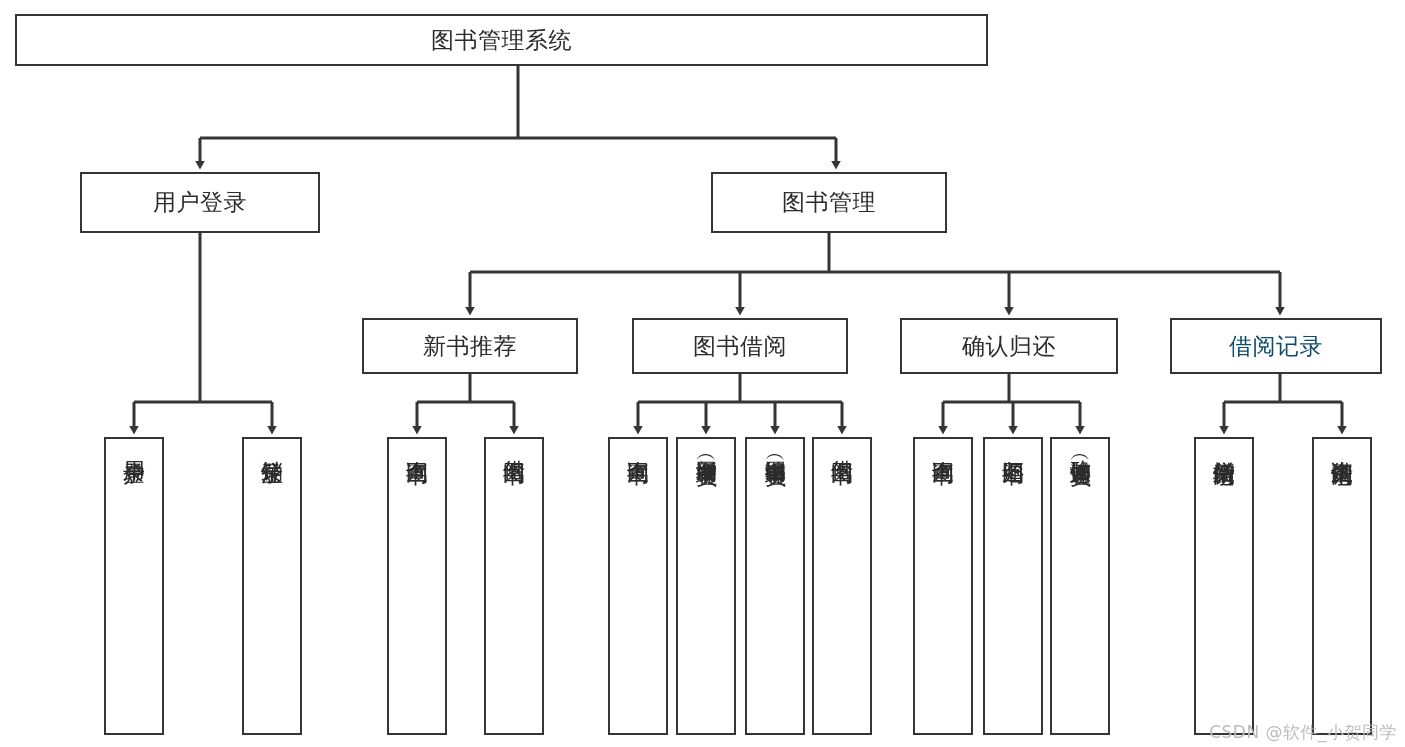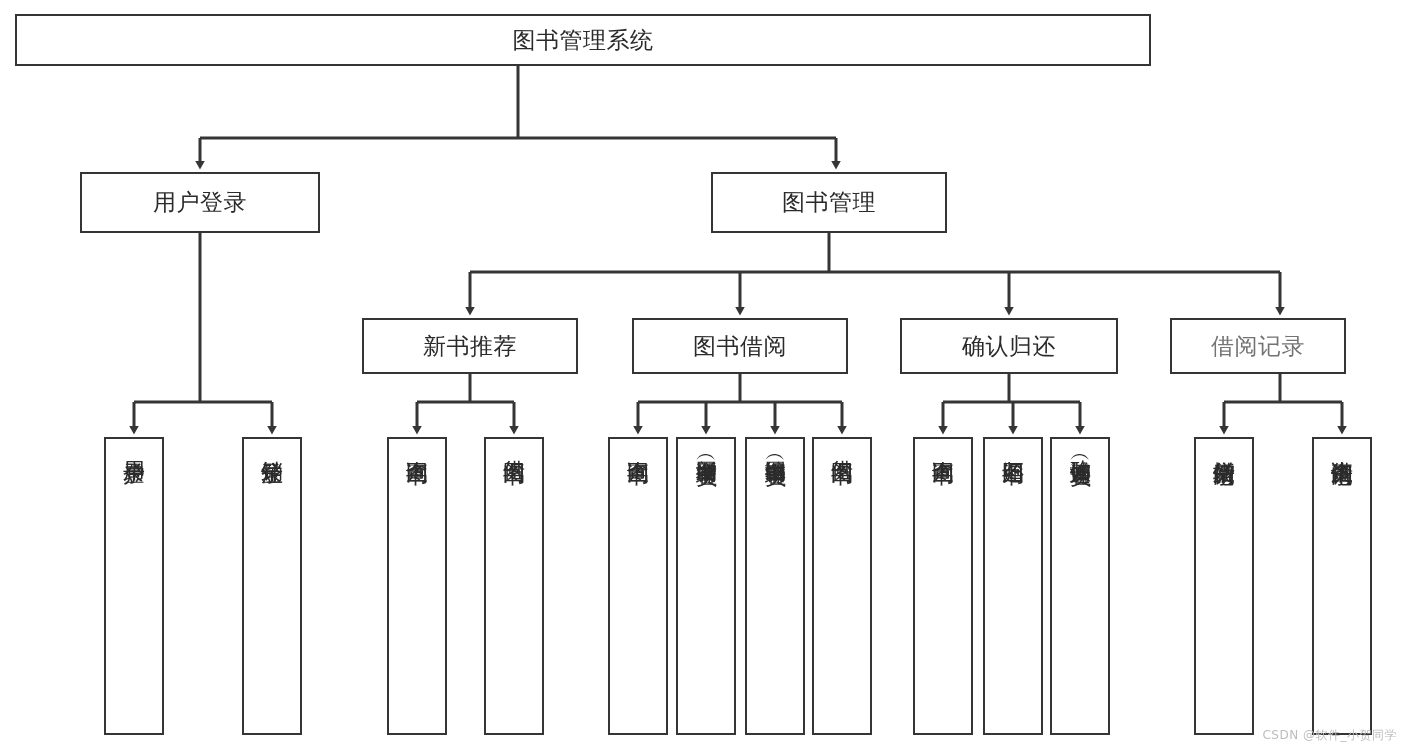--- a/index.html
+++ b/index.html
@@ -64,21 +64,21 @@
     letter-spacing: 1px;
     margin: 0 auto;
   }
   .node.vert.tall-text .label {
     font-size: 21px;
   }
   #watermark {
     position: absolute;
     right: 8px;
     bottom: 3px;
-    font-size: 12px;
+    font-size: 17px;
     color: #bdbdbd;
     letter-spacing: 0.5px;
     white-space: nowrap;
     font-family: "DejaVu Sans", "Liberation Sans", sans-serif;
   }
 </style>
 </head>
 <body>
 
 <div id="diagram-root">
@@ -126,41 +126,41 @@
       <path d="M1013,402 L1013,427" marker-end="url(#arrow)"></path>
       <path d="M1080,402 L1080,427" marker-end="url(#arrow)"></path>
 
       <path d="M1280,374 L1280,402"></path>
       <path d="M1224,402 L1342,402"></path>
       <path d="M1224,402 L1224,427" marker-end="url(#arrow)"></path>
       <path d="M1342,402 L1342,427" marker-end="url(#arrow)"></path>
     </g>
   </svg>
 
-  <div class="node horiz root" style="left: 15px; top: 14px; width: 1136px; height: 52px; border-color: rgb(53, 53, 53); background: rgb(255, 255, 255); color: rgb(43, 43, 43);">
+  <div class="node horiz root" style="left: 15px; top: 14px; width: 973px; height: 52px; border-color: rgb(53, 53, 53); background: rgb(255, 255, 255); color: rgb(43, 43, 43);">
     <span class="label">图书管理系统</span>
   </div>
 
   <div class="node horiz" style="left: 80px; top: 172px; width: 240px; height: 61px; border-color: rgb(53, 53, 53); background: rgb(255, 255, 255); color: rgb(43, 43, 43);">
     <span class="label">用户登录</span>
   </div>
   <div class="node horiz" style="left: 711px; top: 172px; width: 236px; height: 61px; border-color: rgb(53, 53, 53); background: rgb(255, 255, 255); color: rgb(43, 43, 43); justify-content: center;">
     <span class="label">图书管理</span>
   </div>
 
   <div class="node horiz" style="left: 632px; top: 318px; width: 216px; height: 56px; border-color: rgb(53, 53, 53); background: rgb(255, 255, 255); color: rgb(43, 43, 43);">
     <span class="label">图书借阅</span>
   </div>
   <div class="node horiz" style="left: 362px; top: 318px; width: 216px; height: 56px; border-color: rgb(53, 53, 53); background: rgb(255, 255, 255); color: rgb(43, 43, 43);">
     <span class="label">新书推荐</span>
   </div>
   <div class="node horiz" style="left: 900px; top: 318px; width: 218px; height: 56px; border-color: rgb(53, 53, 53); background: rgb(255, 255, 255); color: rgb(43, 43, 43);">
     <span class="label">确认归还</span>
   </div>
-  <div class="node horiz" style="left: 1170px; top: 318px; width: 176px; height: 56px; border-color: rgb(53, 53, 53); background: rgb(255, 255, 255); color: #737373;">
+  <div class="node horiz" style="left: 1170px; top: 318px; width: 212px; height: 56px; border-color: rgb(53, 53, 53); background: rgb(255, 255, 255); color: #0c4a6e;">
     <span class="label">借阅记录</span>
   </div>
 
   <div class="node vert" style="left: 104px; top: 437px; width: 60px; height: 298px; border-color: rgb(53, 53, 53); background: rgb(255, 255, 255); color: rgb(43, 43, 43);">
     <span class="label">用户登录</span>
   </div>
   <div class="node vert" style="left: 242px; top: 437px; width: 60px; height: 298px; border-color: rgb(53, 53, 53); background: rgb(255, 255, 255); color: rgb(43, 43, 43);">
     <span class="label">注销登录</span>
   </div>
   <div class="node vert" style="left: 387px; top: 437px; width: 60px; height: 298px; border-color: rgb(53, 53, 53); background: rgb(255, 255, 255); color: rgb(43, 43, 43);">

